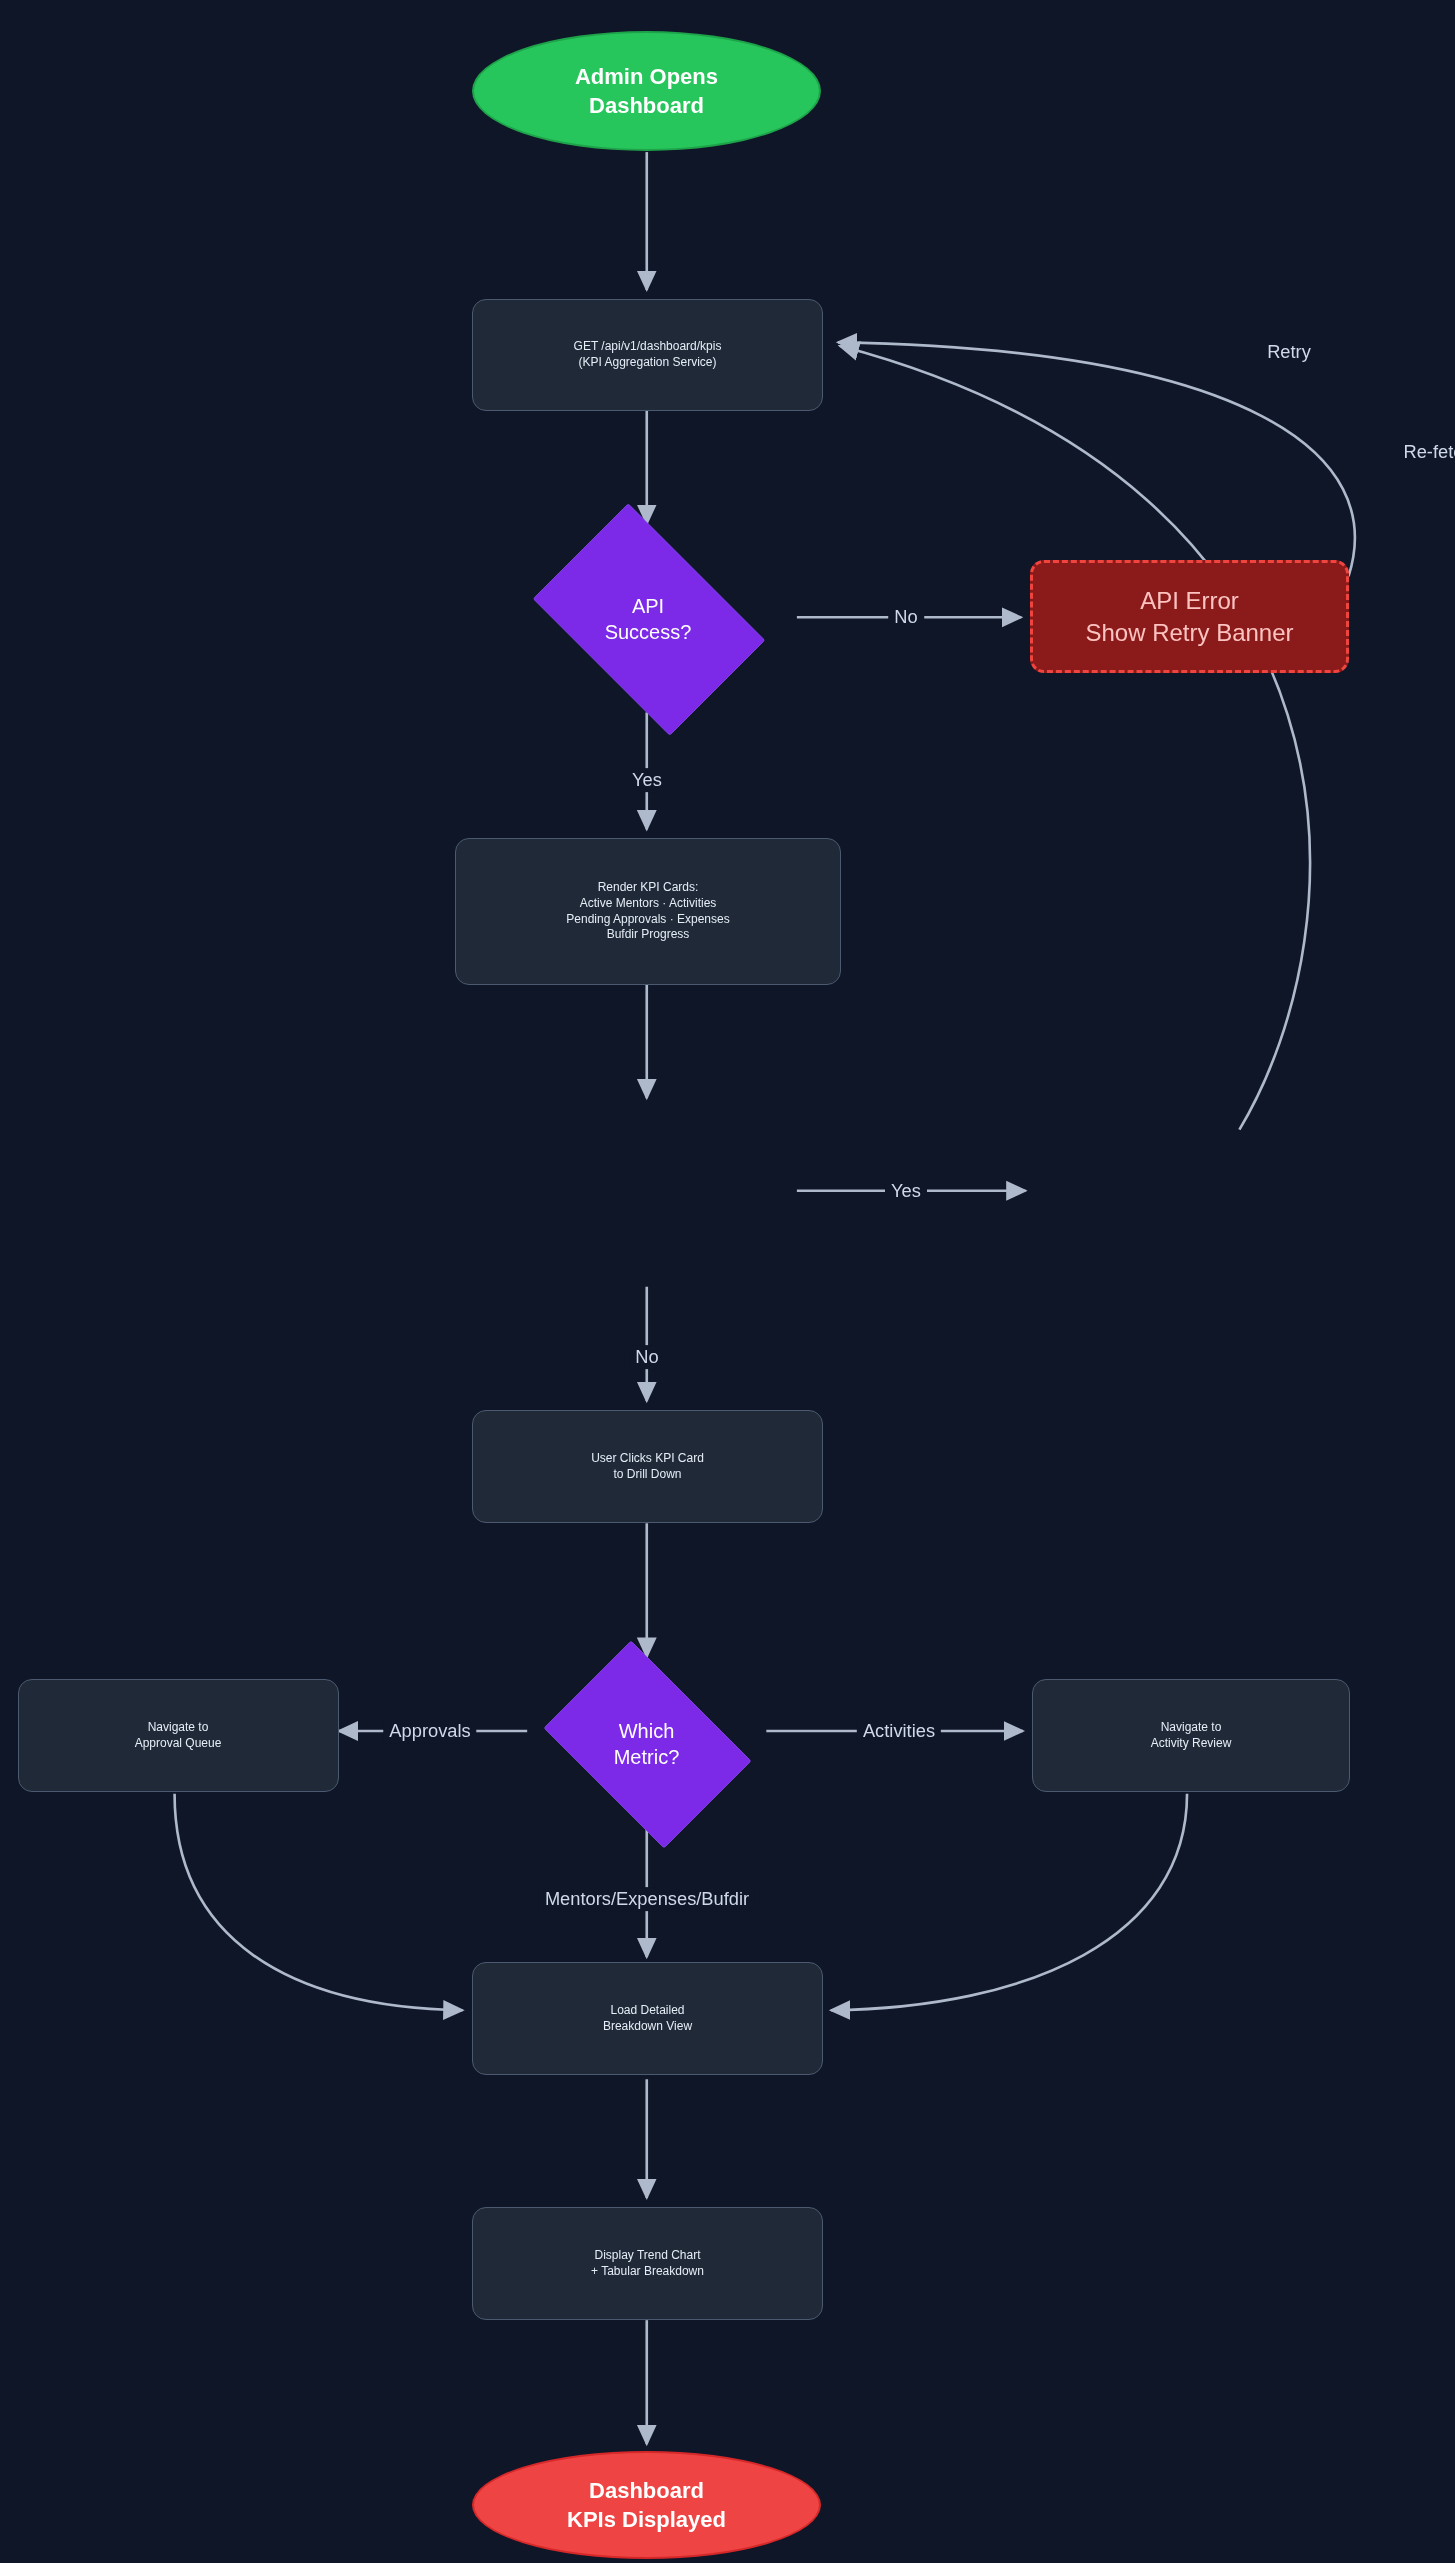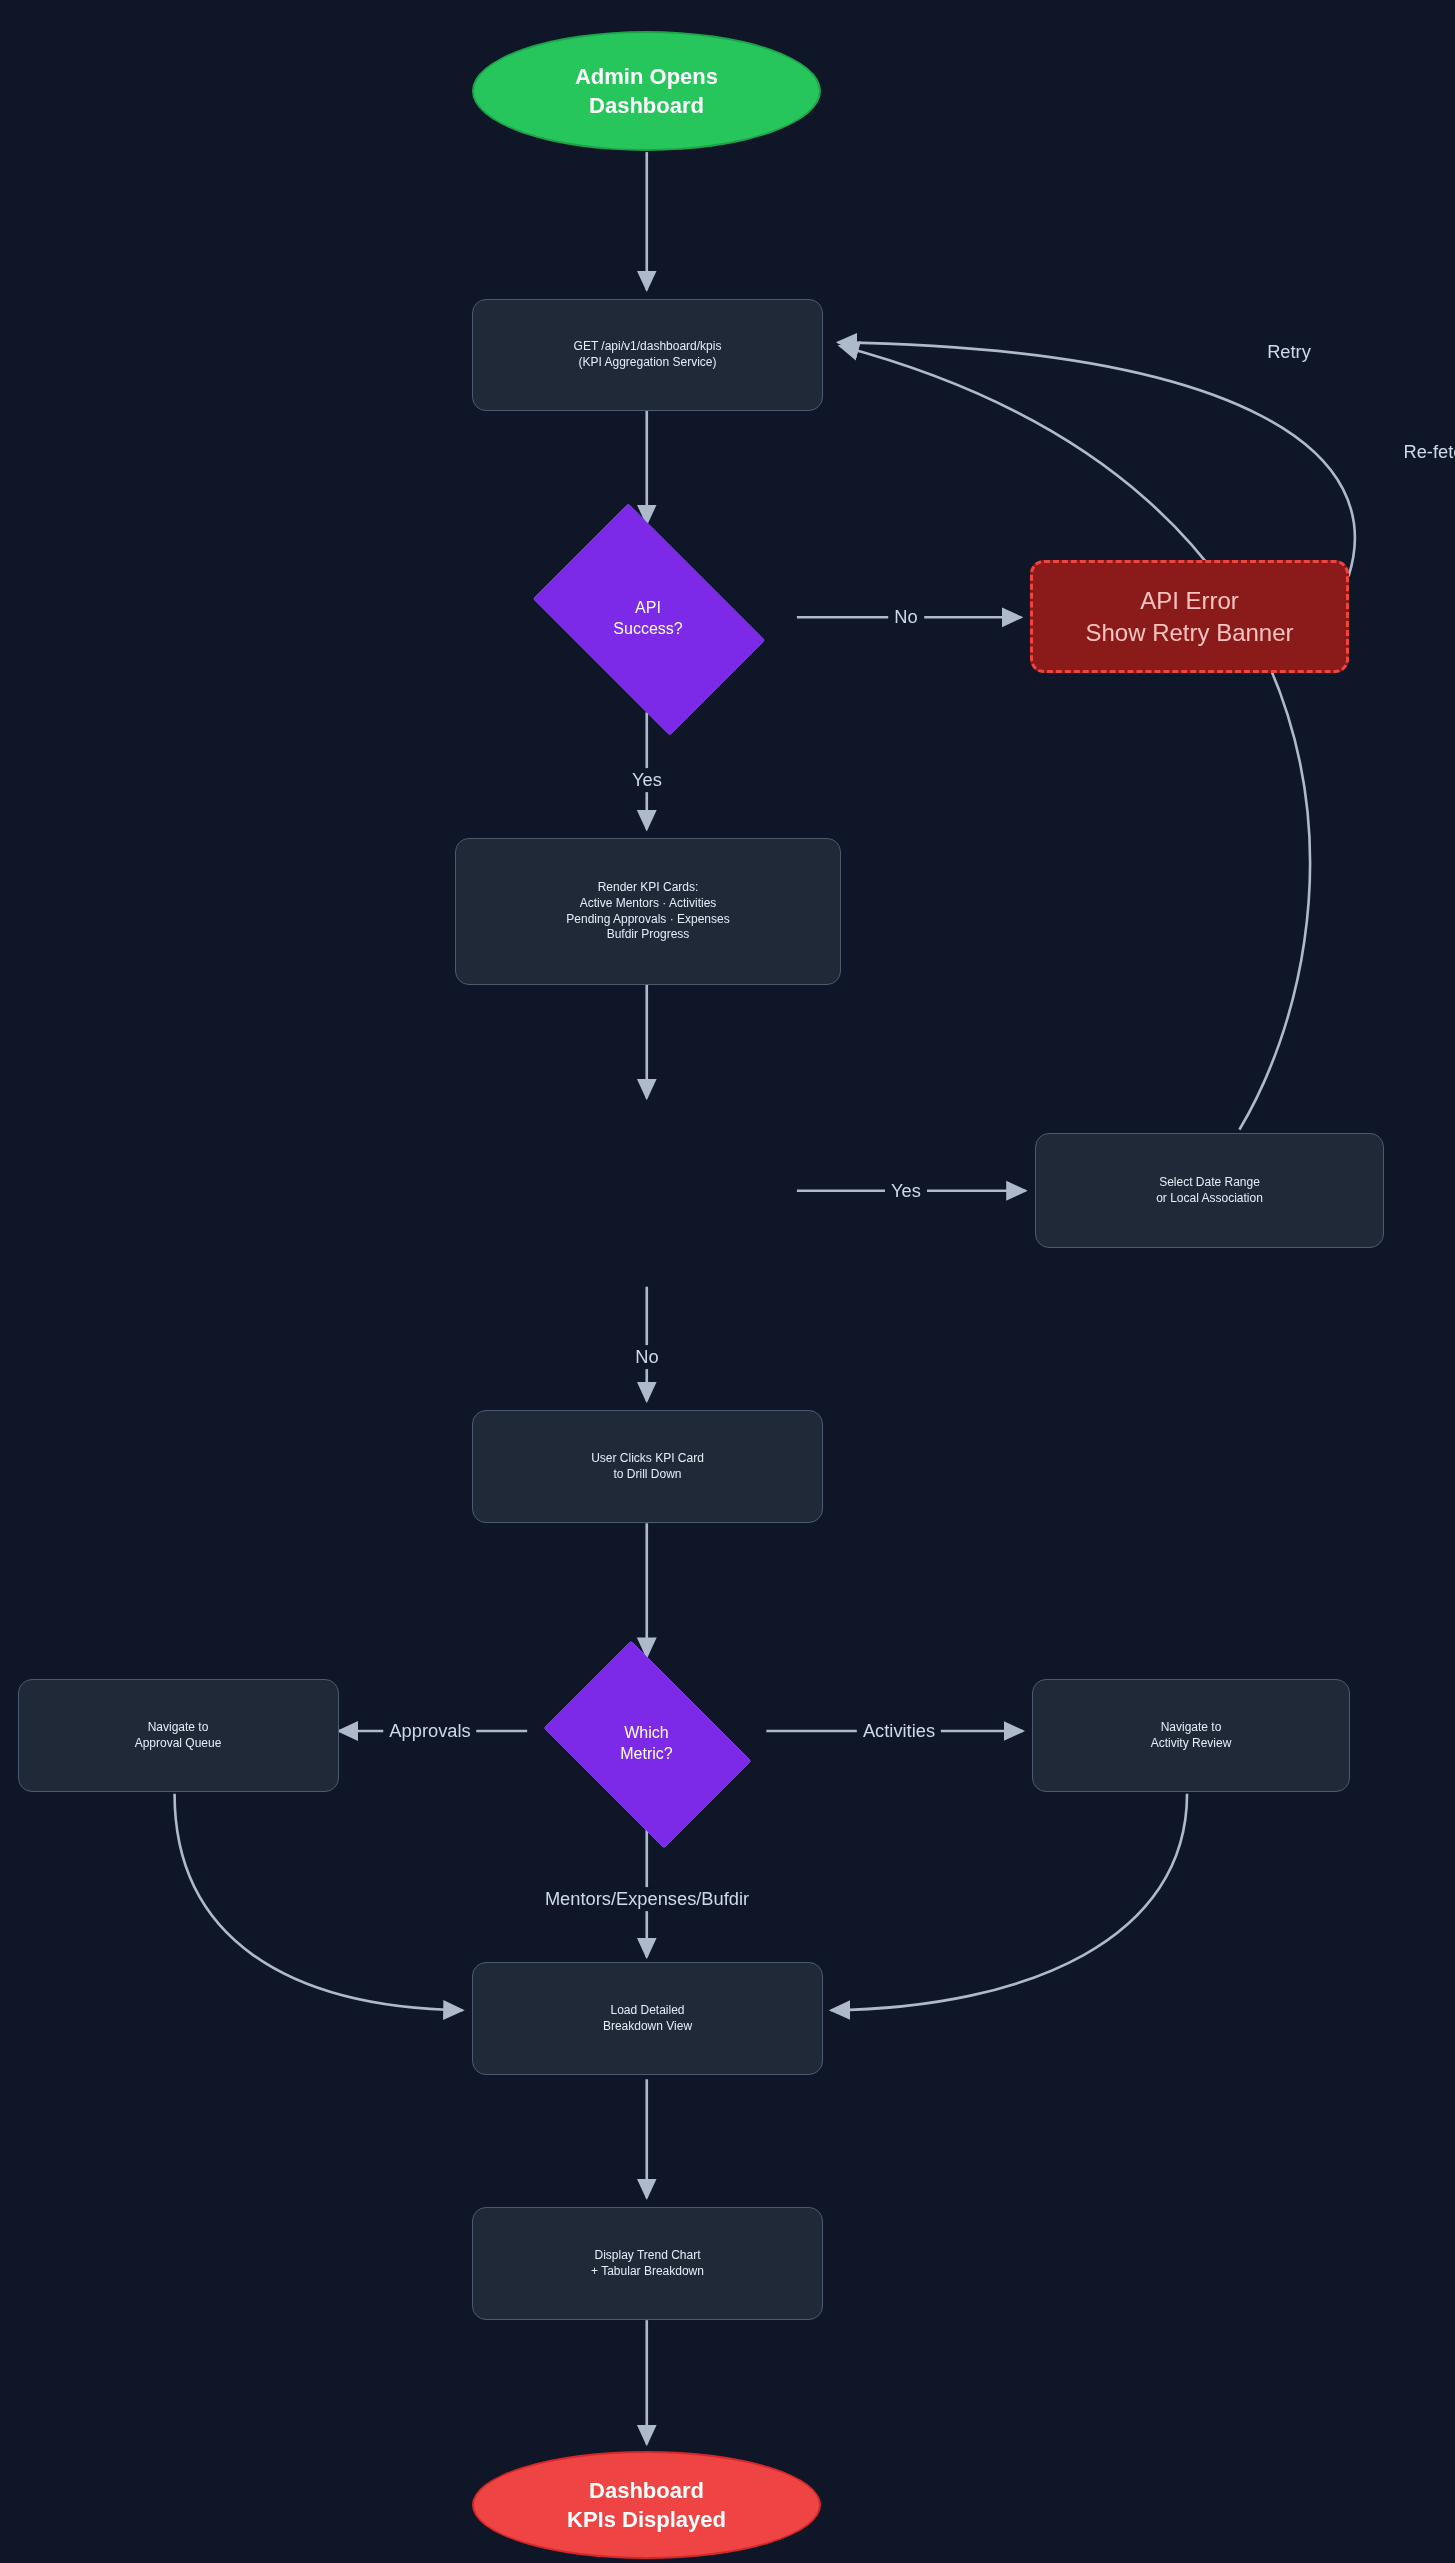--- a/index.html
+++ b/index.html
@@ -42,21 +42,21 @@
   .proc {
     background: #1f2937;
     border: 1.7px solid #4b5a70;
     border-radius: 14px;
     color: #e6edf7;
     font-size: 12px;
   }
   .proc .lines { padding: 0 12.2px; }
   .decision {
     color: #ffffff;
-    font-size: 16px;
+    font-size: 20px;
   }
   .decision .dia {
     position: absolute;
     left: 0; top: 0;
     width: 100%;
     height: 100%;
     background: #7c2ae8;
     border: 1.7px solid #8b4ef2;
     transform: rotate(45deg) scale(0.7071);
     transform-origin: center center;
@@ -180,26 +180,20 @@
   <div class="node proc" style="left:455px; top:838px; width:386px; height:147px;">
     <div class="lines">
       <span>Render KPI Cards:</span><br>
       <span>Active Mentors · Activities</span><br>
       <span>Pending Approvals · Expenses</span><br>
       <span>Bufdir Progress</span>
     </div>
   </div>
 
 
-  <div class="node proc" style="left:1035px; top:1133px; width:349px; height:115px;">
-    <div class="lines">
-      <span>Select Date Range</span><br>
-      <span>or Local Association</span>
-    </div>
-  </div>
 
   <div class="node proc" style="left:472px; top:1410px; width:351px; height:113px;">
     <div class="lines">
       <span>User Clicks KPI Card</span><br>
       <span>to Drill Down</span>
     </div>
   </div>
 
   <div class="node decision" style="left:527px; top:1657px; width:239px; height:173px;">
     <div class="dia"></div>

